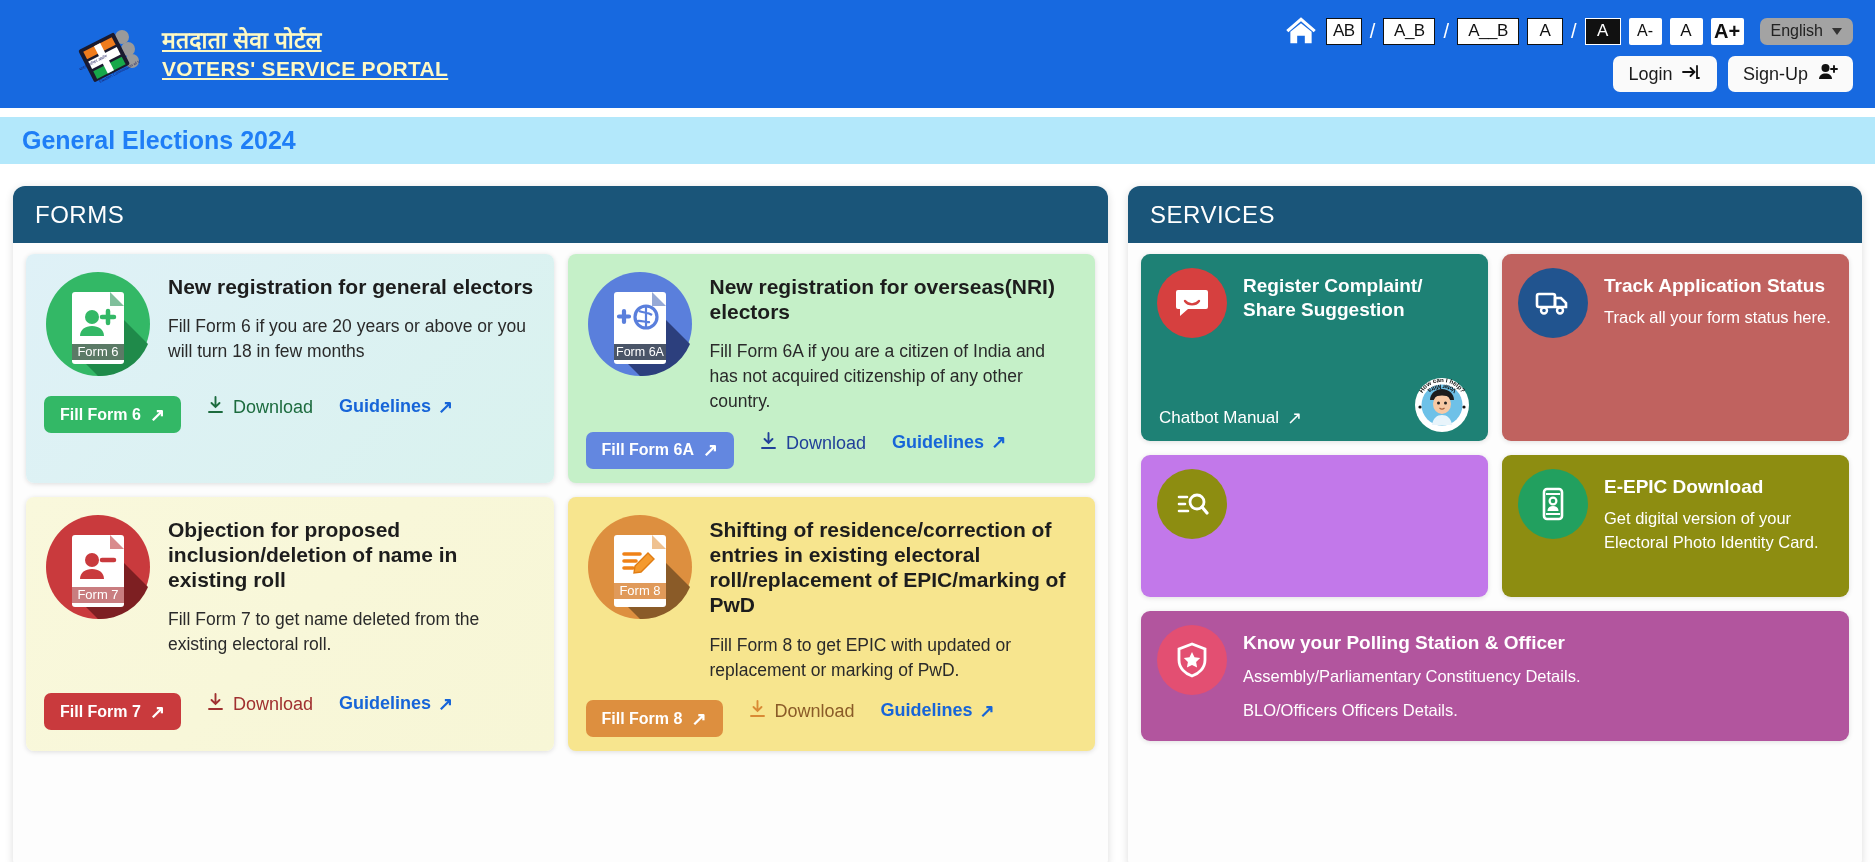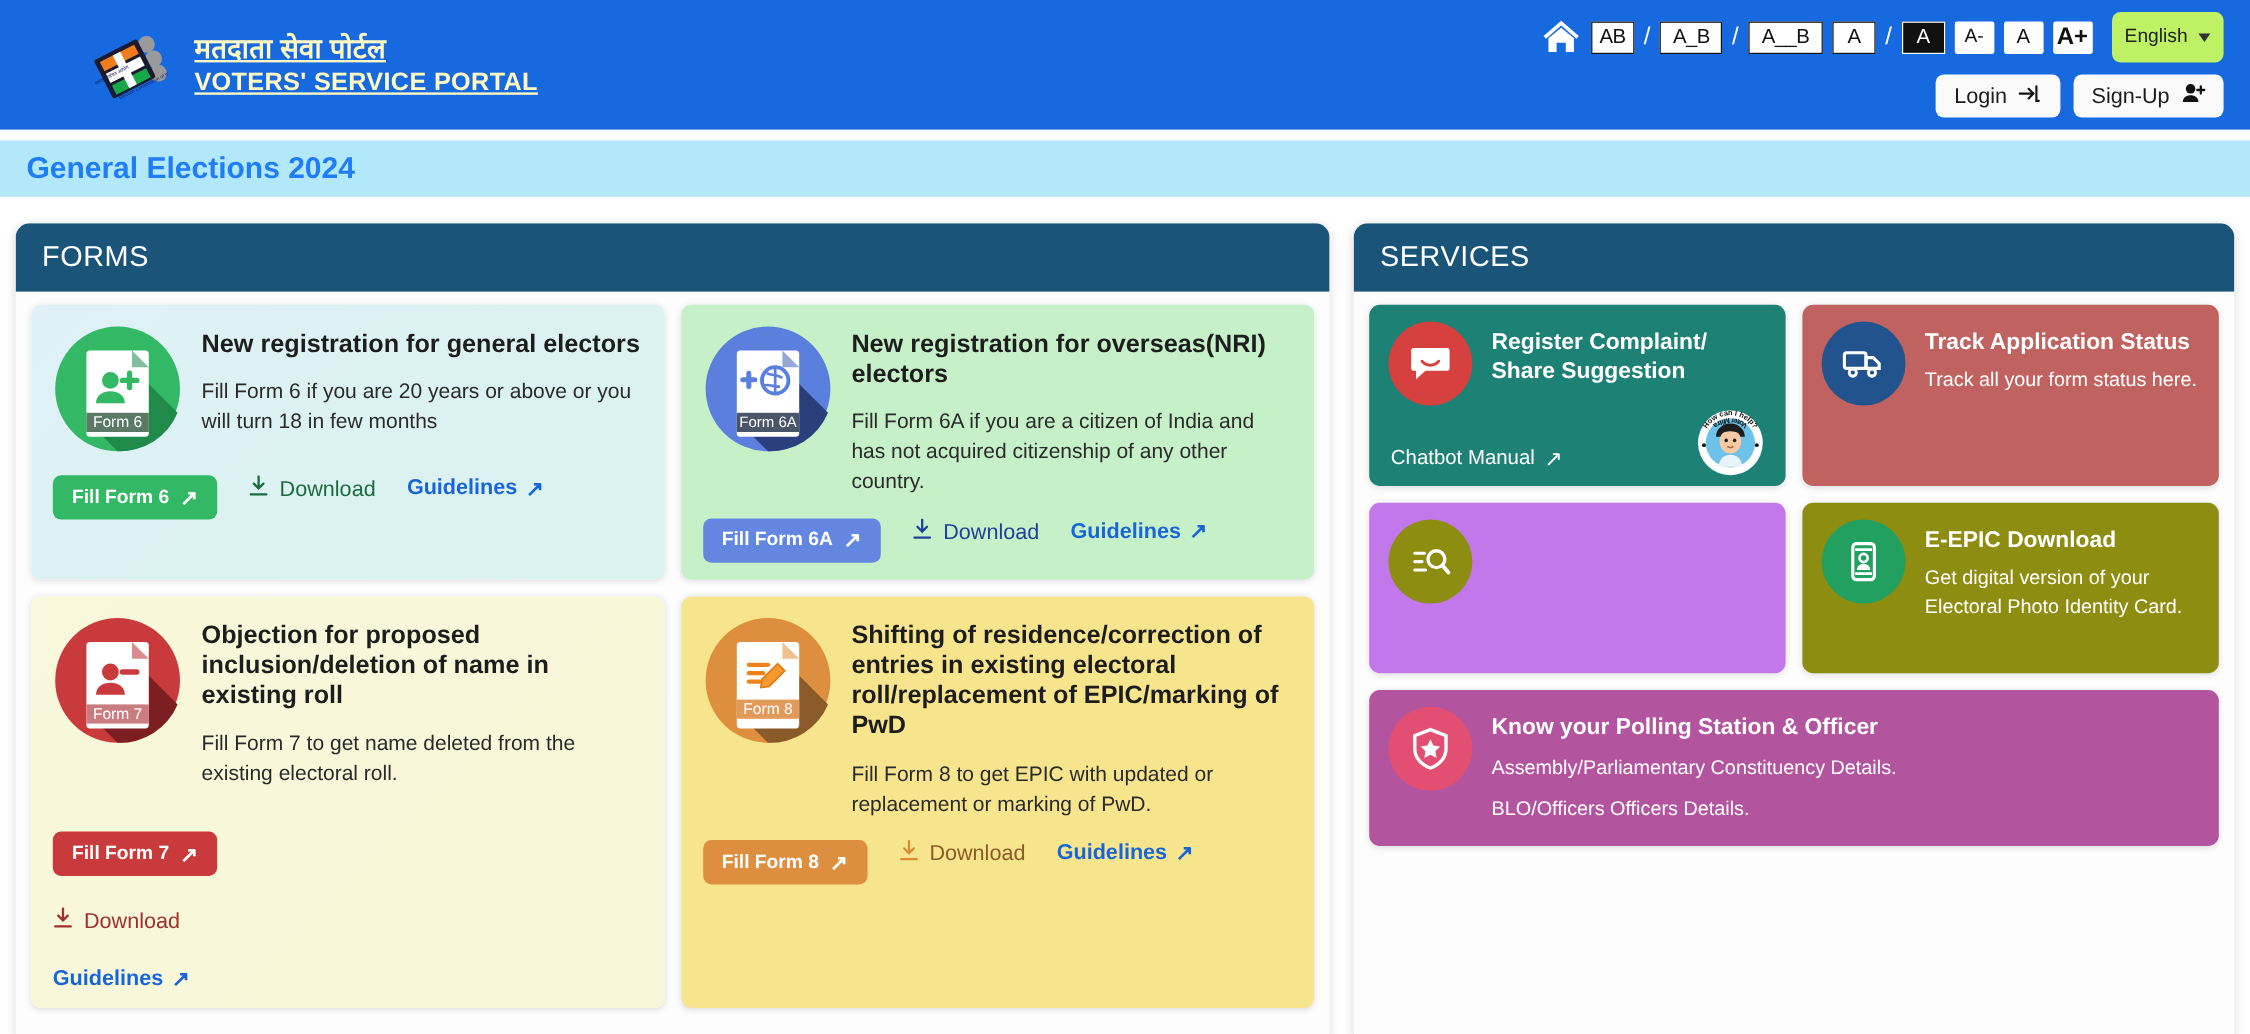--- a/index.html
+++ b/index.html
@@ -41,21 +41,21 @@
   .contrast-box.inv{background:#111;color:#fff;border-color:#fff;}
   .slash{color:#fff;font-size:20px;font-weight:300;}
   .fsz{
     min-width:33px;height:27px;background:#fff;
     display:flex;align-items:center;justify-content:center;
     font-size:16px;color:#111;border-radius:2px;cursor:pointer;
   }
   .fsz.big{font-size:20px;font-weight:bold;}
   .fsz.mid{font-size:17px;}
   .lang-select{
-    margin-left:8px;background:#bef264;border-radius:7px;height:42px;
+    margin-left:8px;background:#a3a3a3;border-radius:7px;height:27px;
     display:flex;align-items:center;gap:9px;padding:0 11px;
     font-size:16px;color:#222;cursor:pointer;
   }
   .chev{width:0;height:0;border-left:5.5px solid transparent;
     border-right:5.5px solid transparent;border-top:7px solid #333;}
 
   .auth-row{display:flex;gap:11px;}
   .auth-btn{
     background:#fafafa;border-radius:7px;height:36px;min-width:104px;
     display:flex;align-items:center;justify-content:center;gap:10px;
@@ -119,21 +119,21 @@
   .c7 {background:linear-gradient(135deg,#f9f8dc 0%,#f7f6d6 100%);}
   .c8 {background:#f7e58e;}
 
   
   .svc-grid{display:grid;grid-template-columns:1fr 1fr;gap:14px;}
   .svc-card{
     border-radius:9px;padding:14px 16px;display:flex;gap:16px;
     box-shadow:0 1px 5px rgba(0,0,0,.12);position:relative;
     cursor:pointer;
   }
-  .svc-card.tall{height:151px;}
+  .svc-card.tall{height:187px;}
   .svc-card.mid{height:142px;}
   .svc-card.wide{grid-column:1 / span 2;height:130px;align-items:flex-start;}
   .svc-ic{
     flex:none;width:70px;height:70px;border-radius:50%;
     display:flex;align-items:center;justify-content:center;
   }
   .svc-txt{flex:1;padding-top:6px;}
   .svc-title{color:#fff;font-size:19px;font-weight:bold;line-height:1.28;}
   .svc-sub{color:#fff;font-size:16.5px;line-height:1.45;margin-top:8px;}
   .svc-sub.sp{margin-top:10px;}
@@ -343,21 +343,21 @@
                 </g>
                 <rect x="28" y="74" width="52" height="16" fill="#c97d80"></rect>
                 <text x="54" y="86" text-anchor="middle" font-size="13" fill="#fff" font-family="'Liberation Sans',sans-serif">Form 7</text>
               </svg>
             </div>
             <div class="fc-text">
               <div class="fc-title">Objection for proposed inclusion/deletion of name in existing roll</div>
               <div class="fc-desc">Fill Form 7 to get name deleted from the existing electoral roll.</div>
             </div>
           </div>
-          <div class="fc-actions" style="margin-top:36px;flex-direction:column;">
+          <div class="fc-actions" style="margin-top:36px;">
             <button class="fill-btn" style="background:#c93a3d">
               <span>Fill Form 7</span>
               <span class="arr">↗</span>
             </button>
             <span class="dl-link" style="color:#a03030">
               <span>
                 <svg width="17" height="18" viewBox="0 0 17 18">
                     <path d="M8.5 1v9M4.5 7l4 4 4-4" stroke="#a03030" stroke-width="1.9" fill="none" stroke-linecap="round"></path>
                     <path d="M2 16h13" stroke="#a03030" stroke-width="1.9" stroke-linecap="round"></path>
                   </svg>

